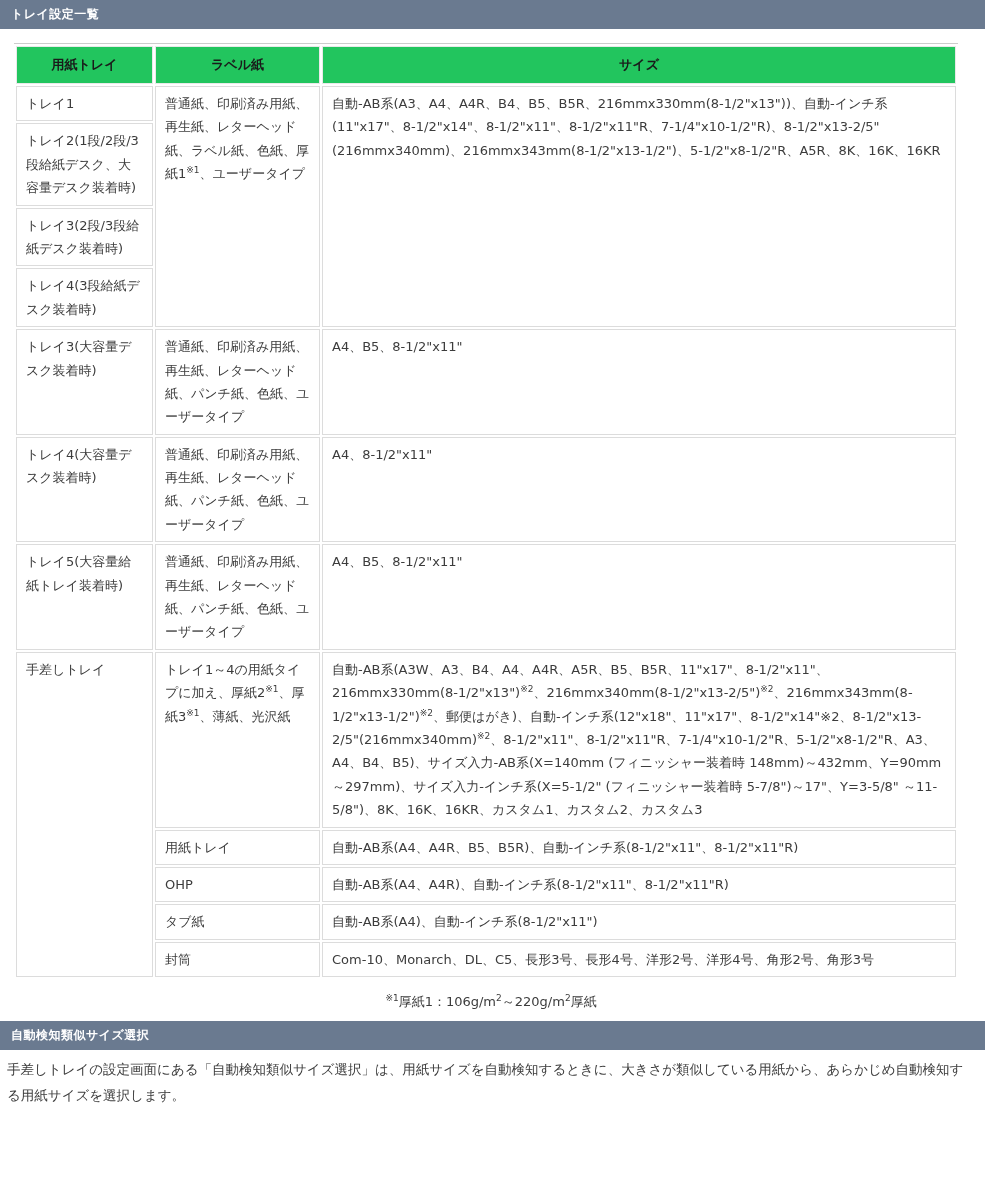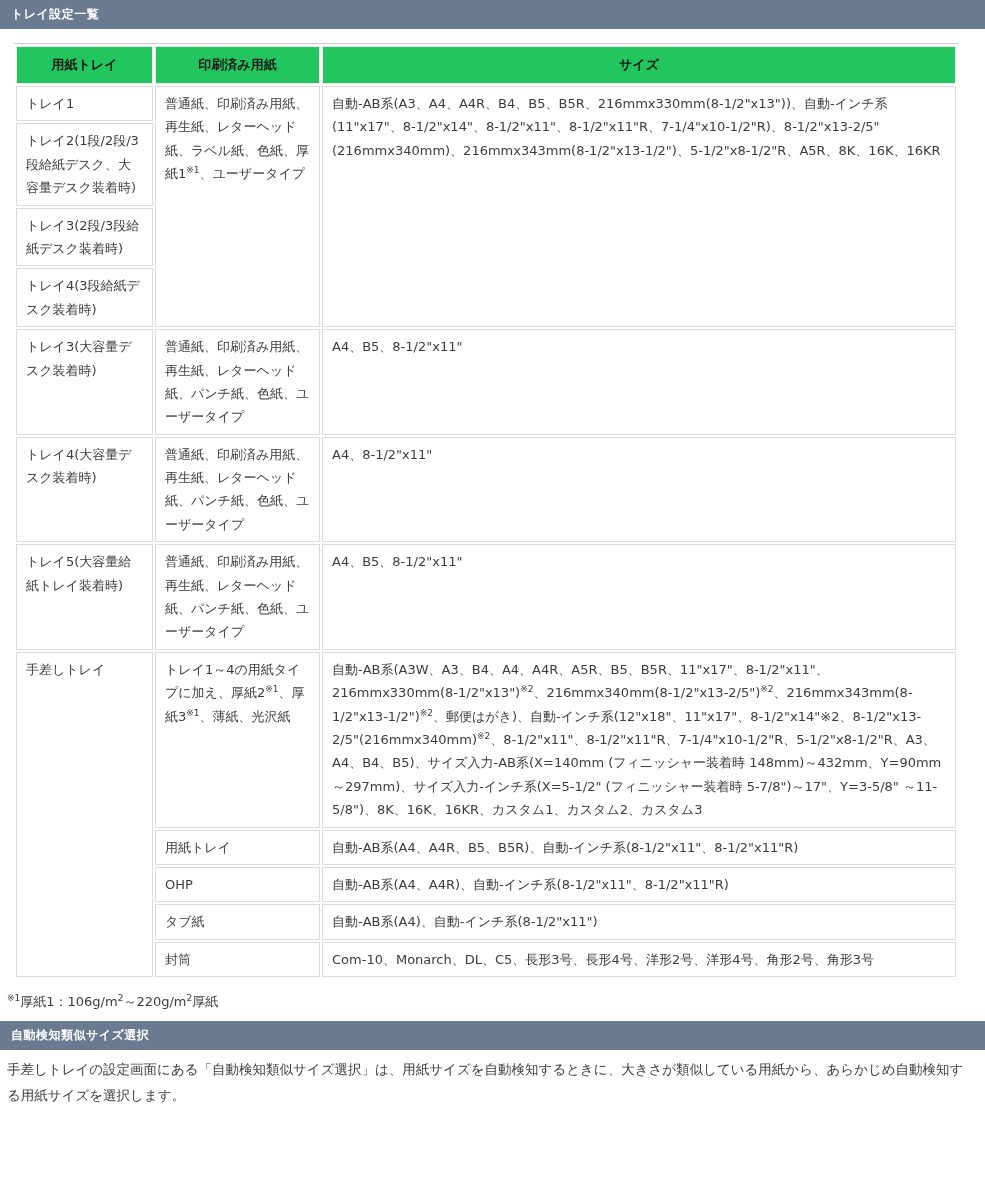--- a/index.html
+++ b/index.html
@@ -38,21 +38,21 @@
   table.main td {
     border: 1px solid #dcdcdc;
     vertical-align: top;
     padding: 5px 9px;
     line-height: 1.8;
     background: #ffffff;
   }
   col.c1 { width: 137px; }
   col.c2 { width: 165px; }
   sup { font-size: 9px; vertical-align: super; line-height: 0; }
-  .footnotes { padding: 10px 10px 0 7px; line-height: 2.0; font-size: 13px; }
+  .footnotes { padding: 10px 10px 0 7px; line-height: 2.0; font-size: 13px; text-align: center; }
   .footnotes .indent { padding-left: 21px; }
   .section2-bar { margin-top: 6px; }
   .paragraphs { padding: 6px 10px 0 7px; font-size: 13.5px; line-height: 1.95; }
 </style>
 </head>
 <body>
 
 <div class="section-bar">
   <span>トレイ設定一覧</span>
 </div>
@@ -60,21 +60,21 @@
 <div class="tbl-wrap">
   <table class="main">
     <colgroup>
         <col class="c1">
         <col class="c2">
         <col class="c3">
       </colgroup>
     <thead>
       <tr>
         <th>用紙トレイ</th>
-        <th>印刷済み用紙</th>
+        <th>ラベル紙</th>
         <th>サイズ</th>
       </tr>
     </thead>
     <tbody>
       <tr>
         <td>トレイ1</td>
         <td rowspan="4"><span>普通紙、印刷済み用紙、再生紙、レターヘッド紙、ラベル紙、色紙、厚紙1</span><sup>※1</sup><span>、ユーザータイプ</span></td>
         <td rowspan="4"><span>自動-AB系(A3、A4、A4R、B4、B5、B5R、216mmx330mm(8-1/2"x13"))、自動-インチ系(11"x17"、8-1/2"x14"、8-1/2"x11"、8-1/2"x11"R、7-1/4"x10-1/2"R)、8-1/2"x13-2/5"(216mmx340mm)、216mmx343mm(8-1/2"x13-1/2")、5-1/2"x8-1/2"R、A5R、8K、16K、16KR</span></td>
       </tr>
       <tr>

